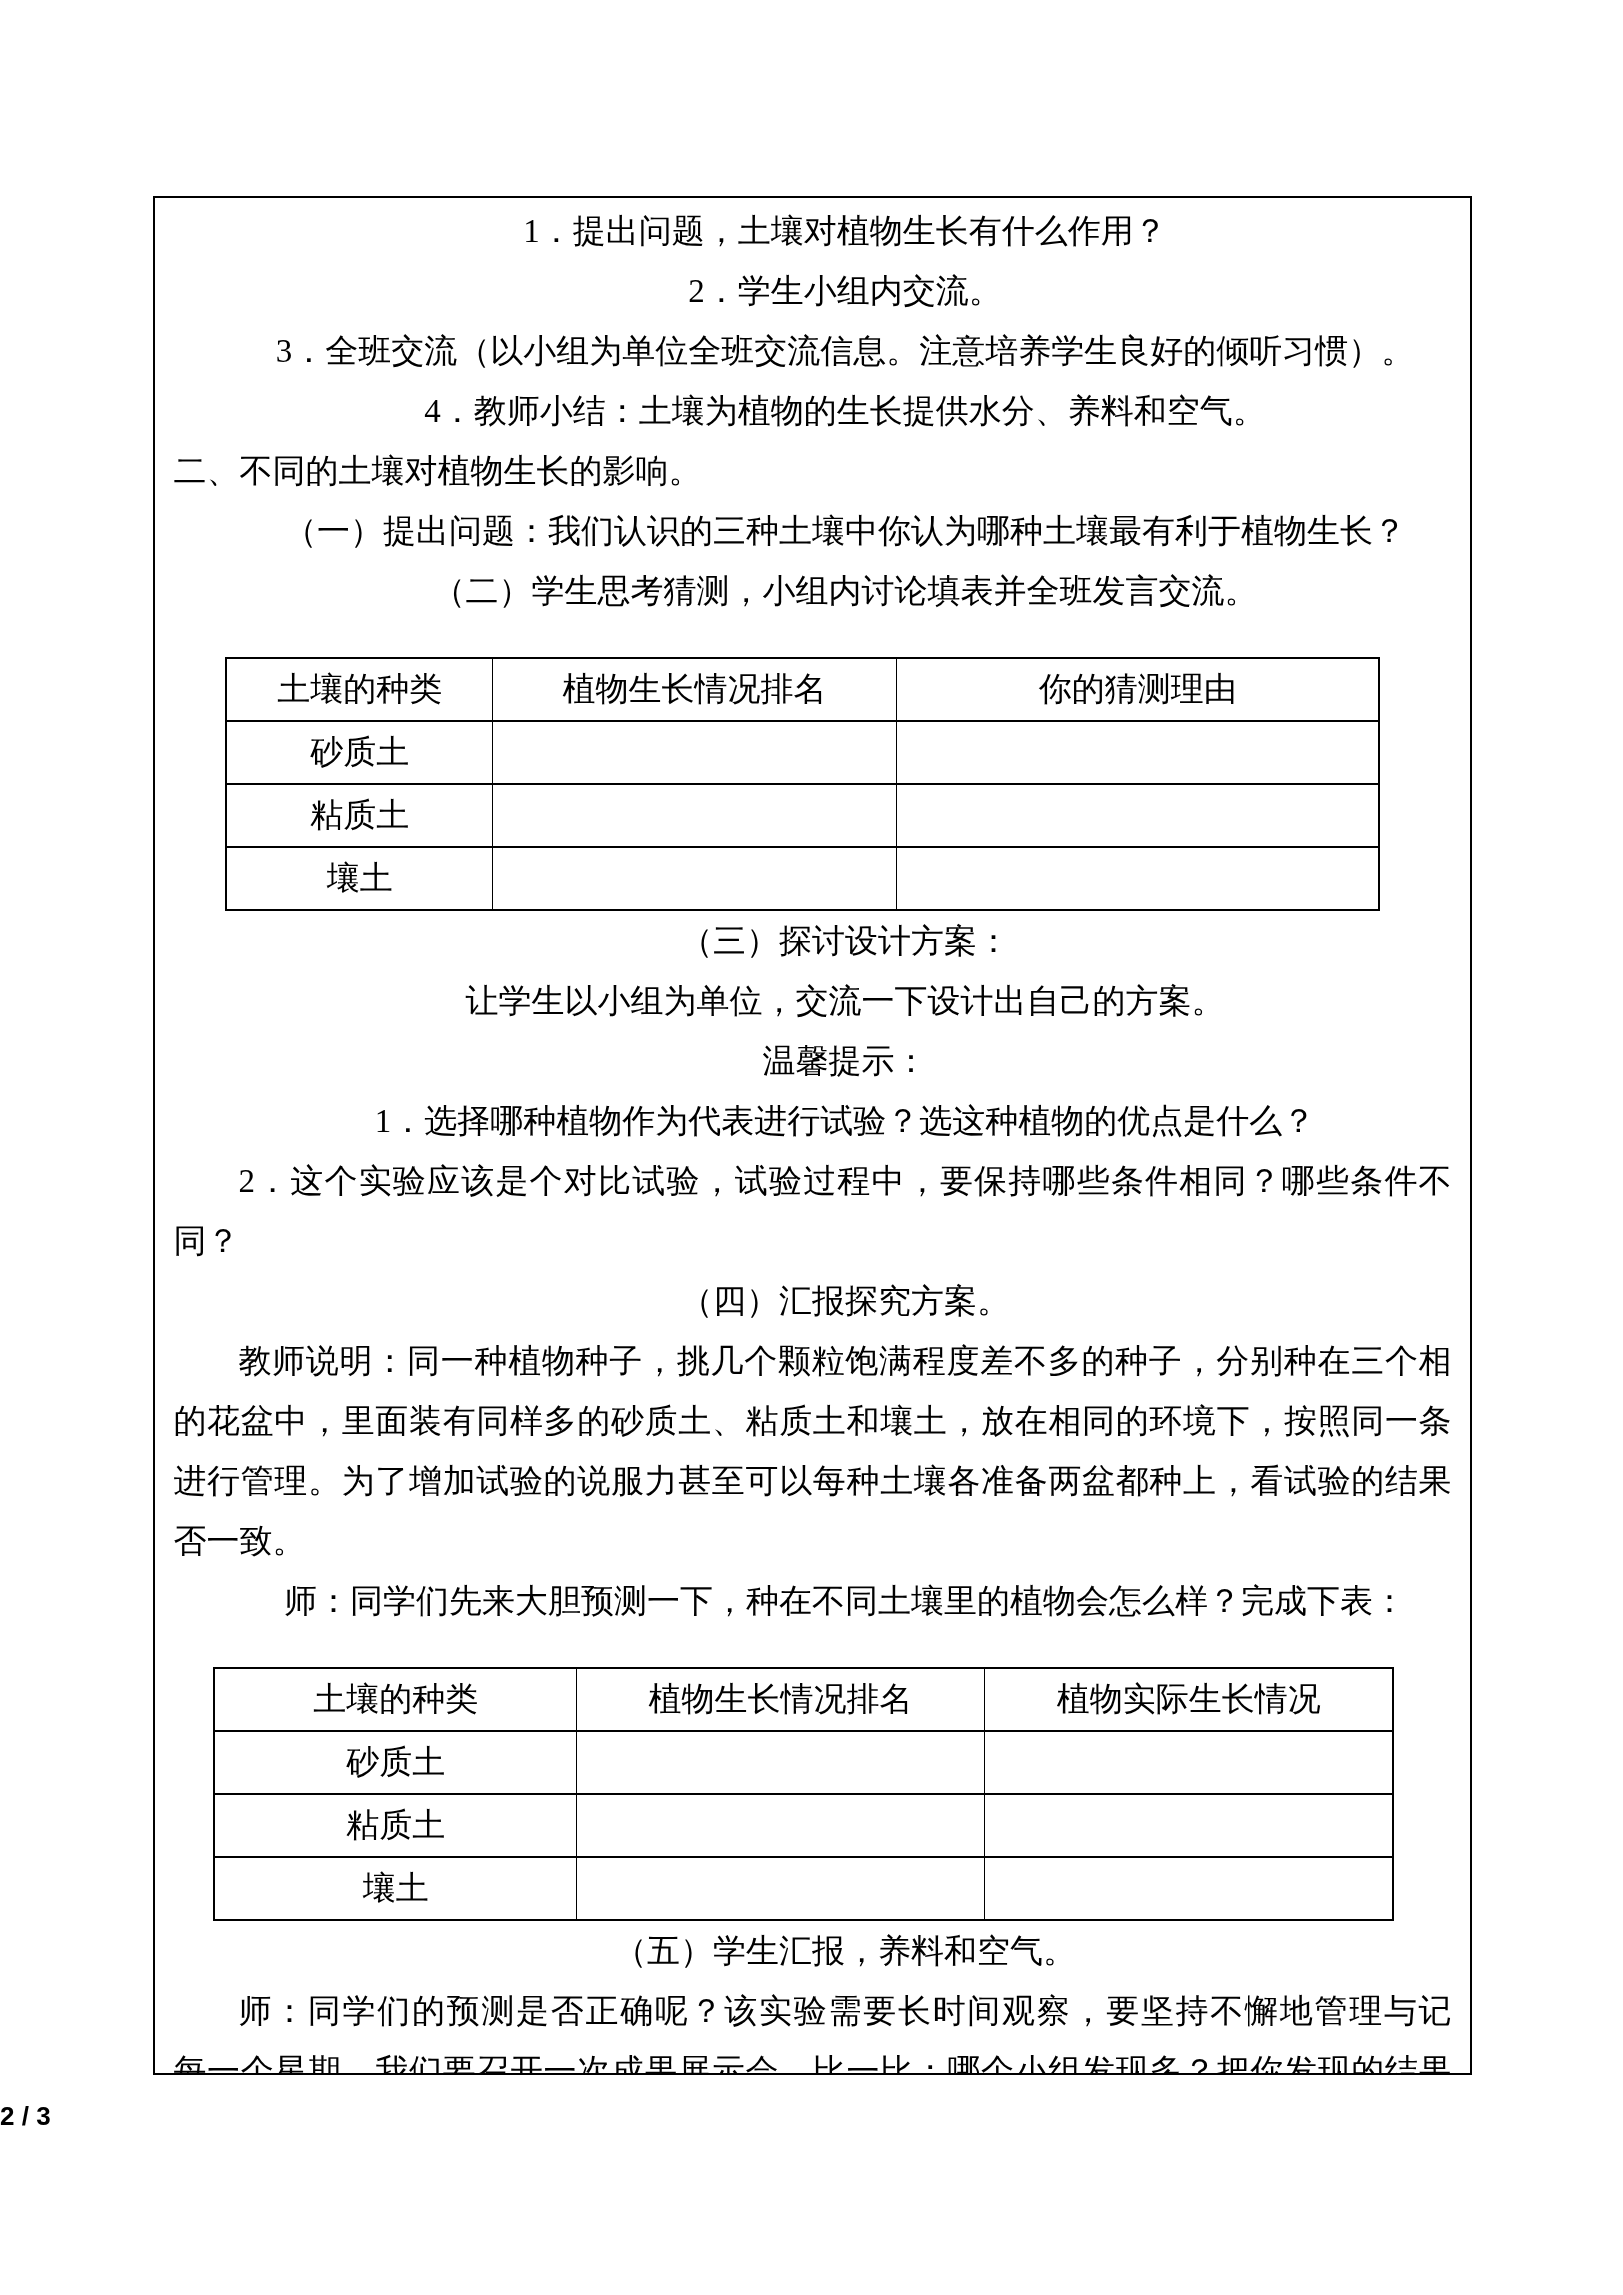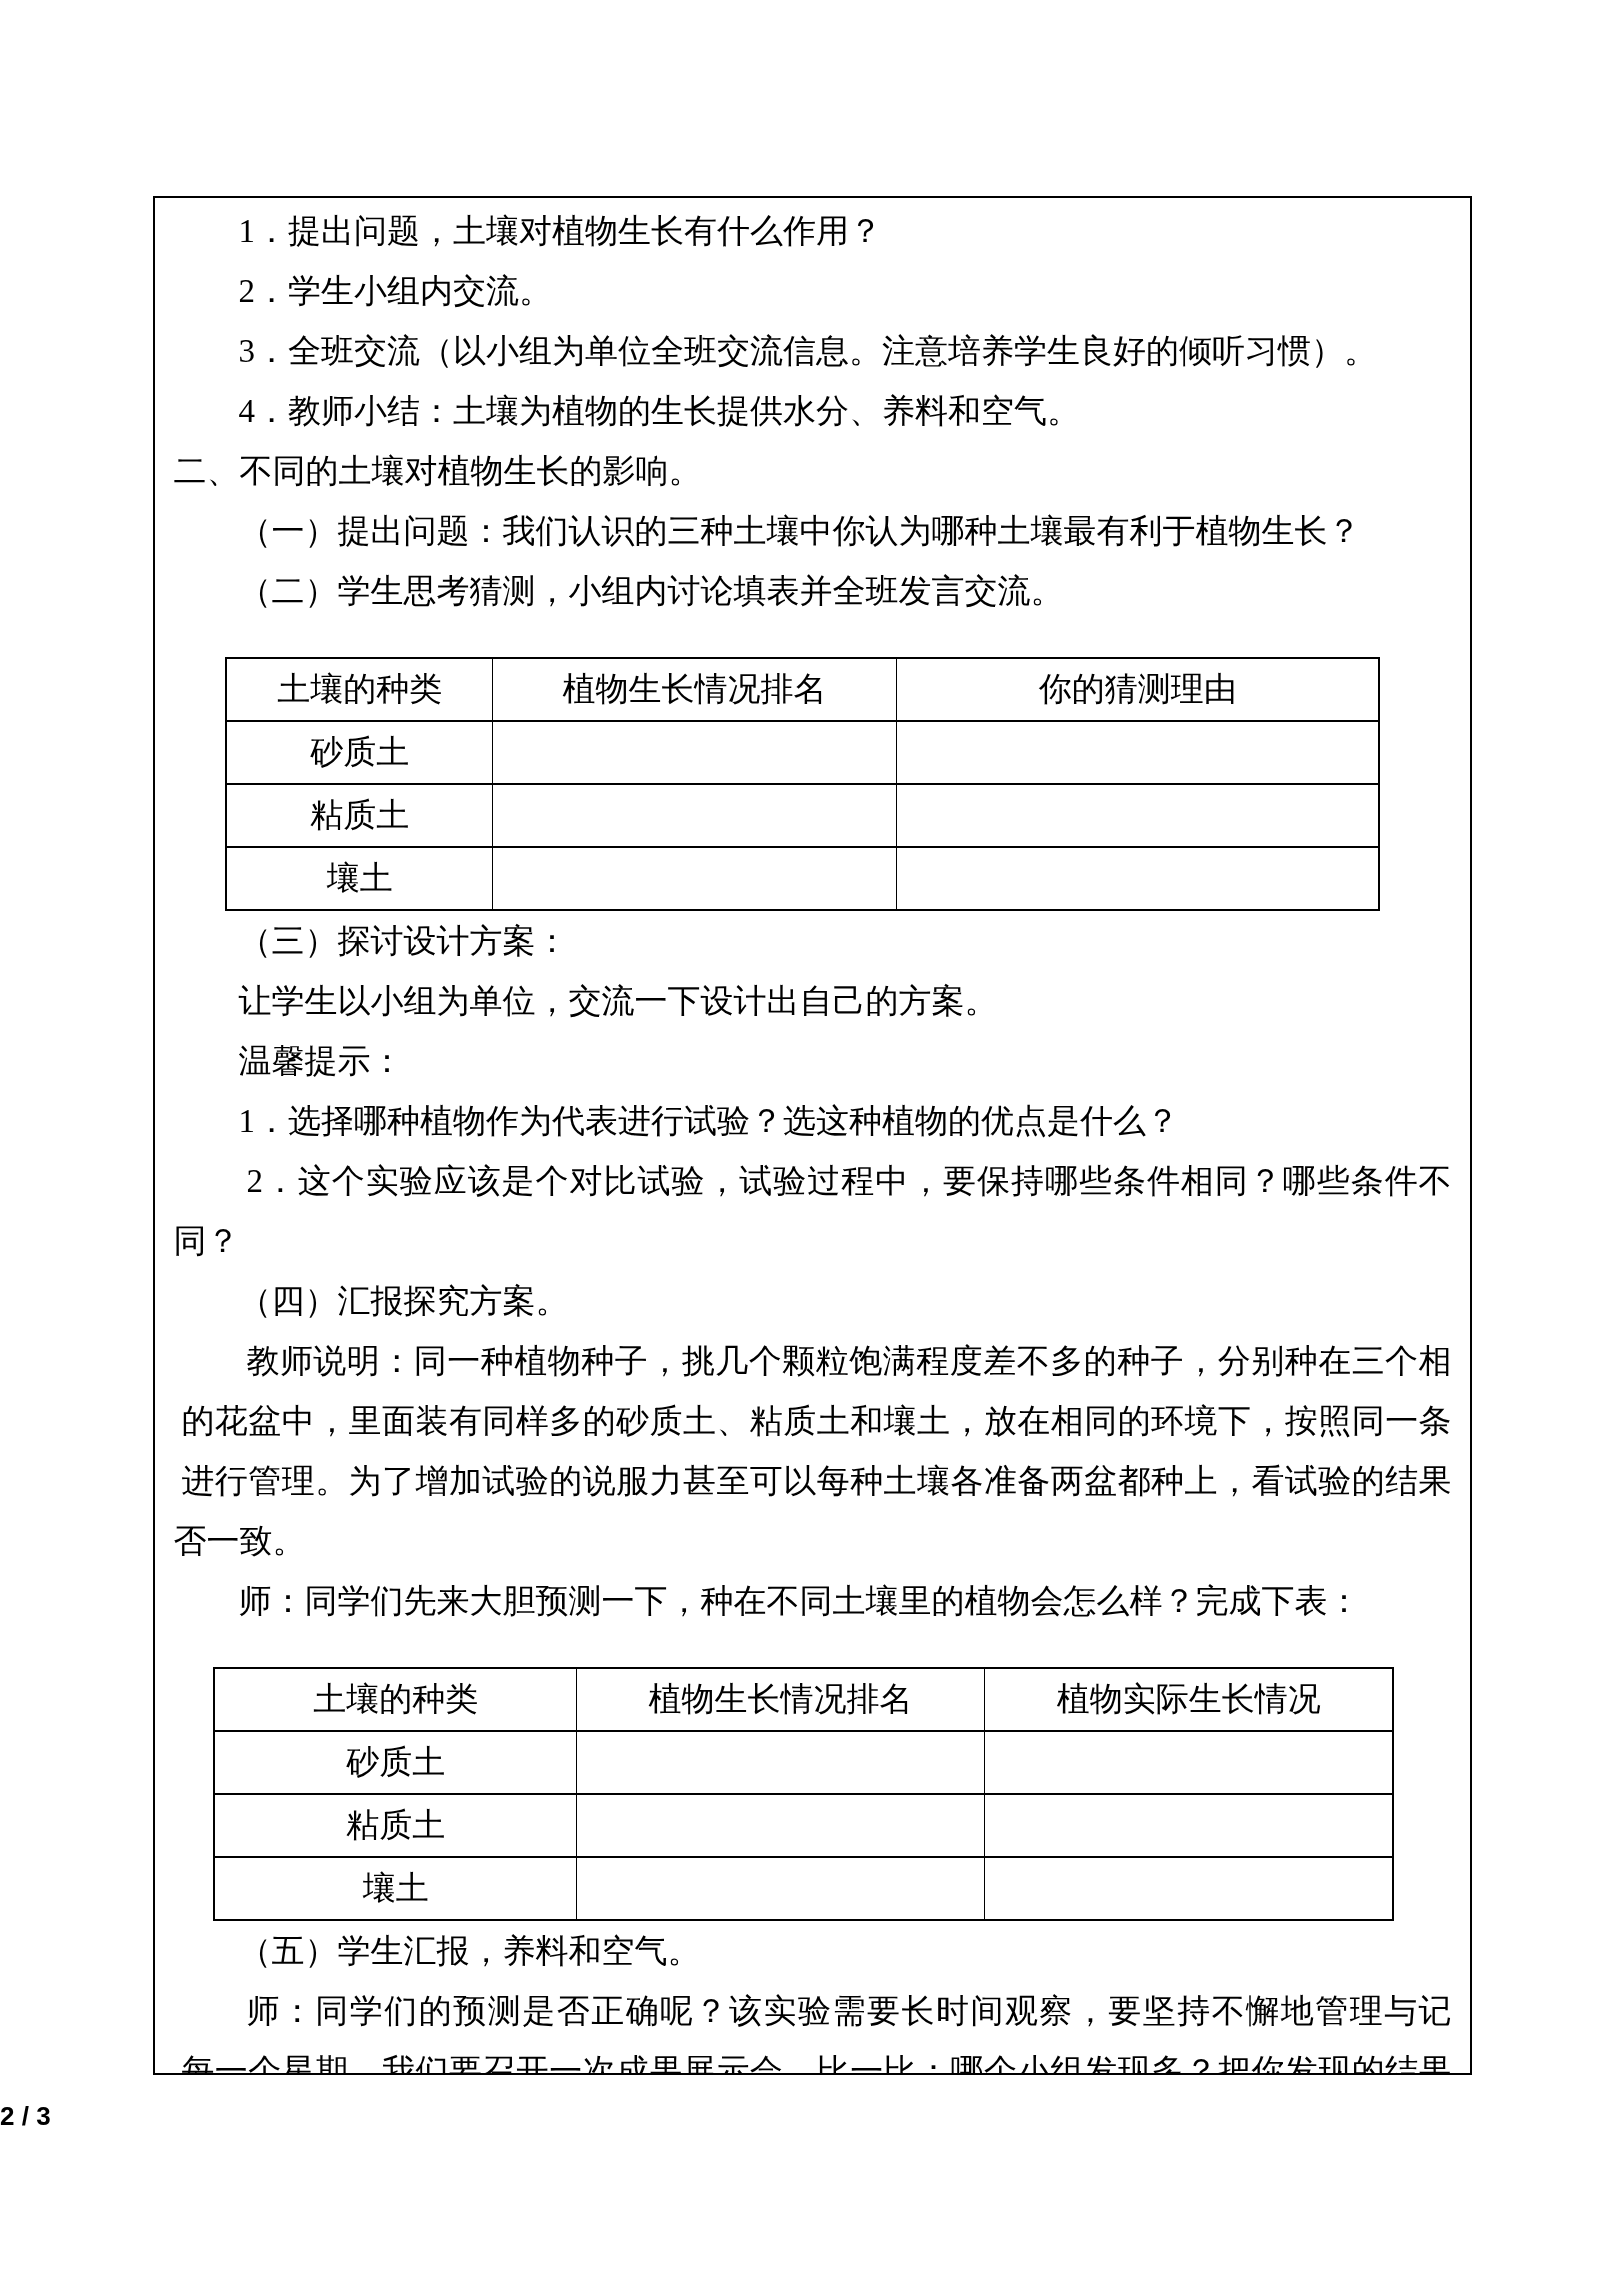--- a/index.html
+++ b/index.html
@@ -19,27 +19,26 @@
     padding:2.7px 18.4px 0 18.4px;
     overflow:hidden;
   }
   .line{
     height:60px;
     line-height:60px;
     font-size:33px;
     white-space:nowrap;
     overflow:visible;
   }
-  .indent{padding-left:65px;}
+  .indent{padding-left:65px;text-align:center;}
   .stretch{
     white-space:normal;
     text-align:justify;
     text-align-last:justify;
     overflow:hidden;
-    margin-left:8px;
   }
   .stretch.indent{padding-left:0;text-indent:65px;}
   table{
     border-collapse:collapse;
     table-layout:fixed;
     background:#ffffff;
   }
   .doc-table{border:2px solid #000000;margin-top:36px;}
   .doc-table td,.doc-table th{
     border-left:1.4px solid #000000;

